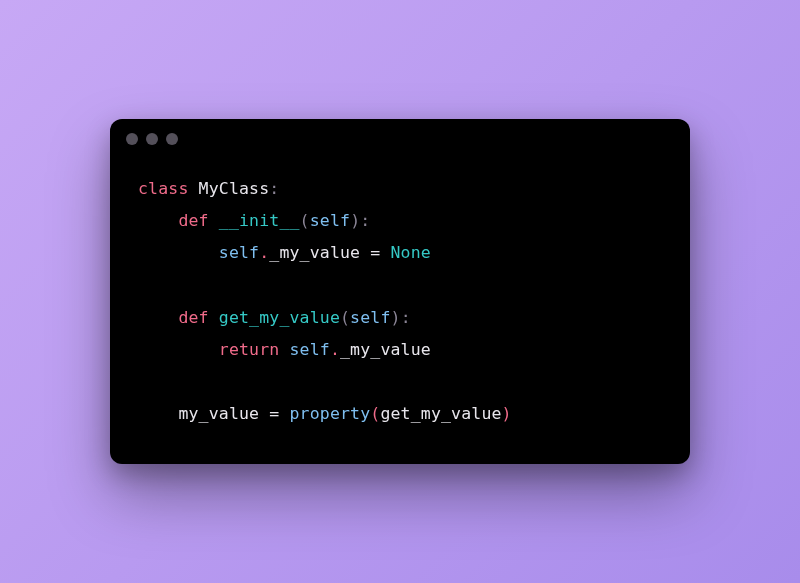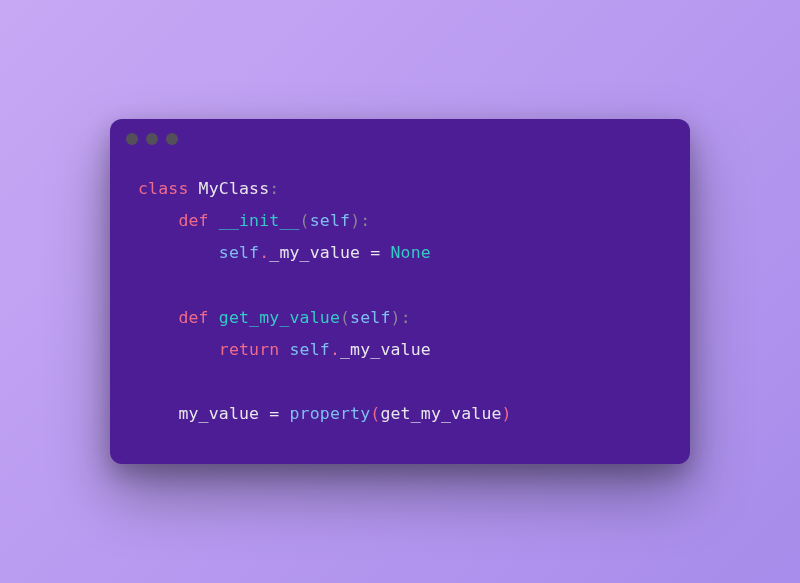--- a/index.html
+++ b/index.html
@@ -7,21 +7,21 @@
     width: 800px;
     height: 583px;
     background: linear-gradient(135deg, #c7a8f5 0%, #b89af0 50%, #a88ceb 100%);
     display: flex;
     align-items: center;
     justify-content: center;
     font-family: ui-monospace, 'SF Mono', Menlo, Monaco, Consolas, monospace;
   }
   .window {
     width: 580px;
-    background: #4c1d95;
+    background: #000000;
     border-radius: 12px;
     box-shadow: 0 30px 60px rgba(0,0,0,0.35), 0 10px 25px rgba(0,0,0,0.25);
     overflow: hidden;
   }
   .titlebar {
     height: 40px;
     display: flex;
     align-items: center;
     padding: 0 16px;
     gap: 8px;

